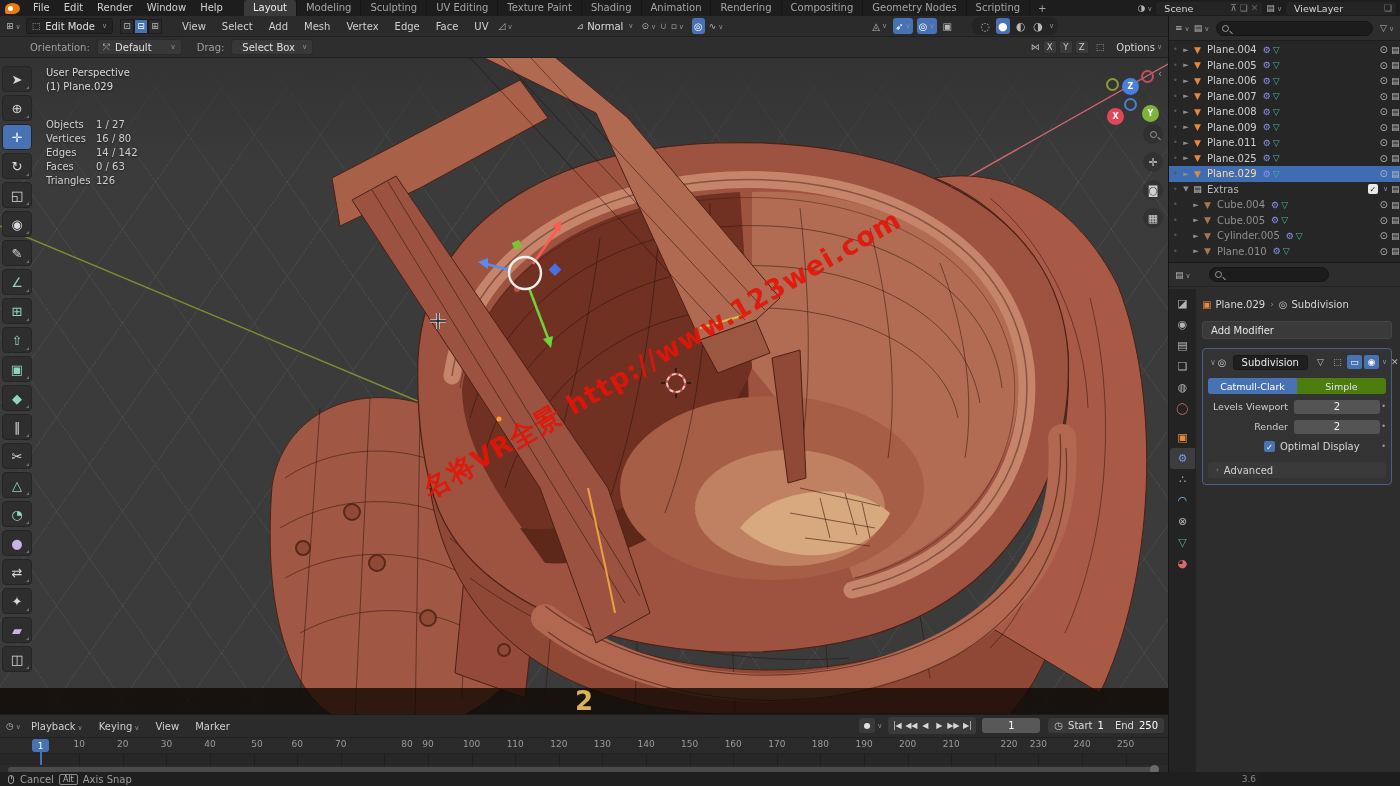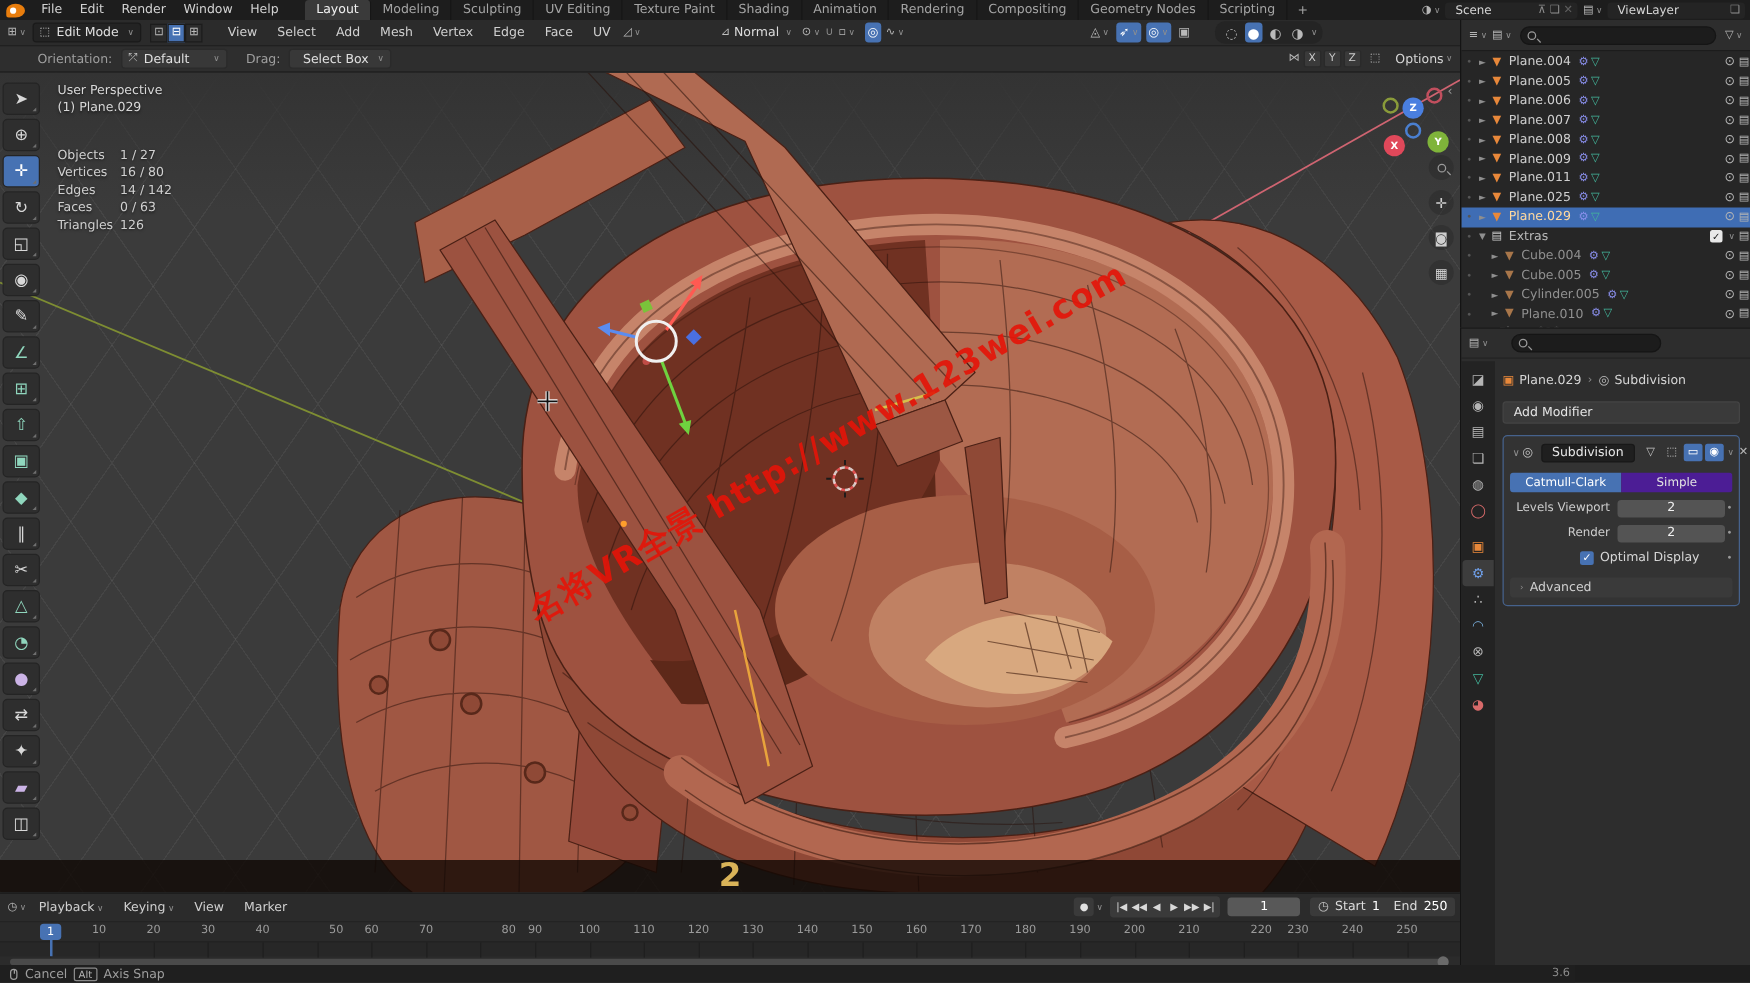--- a/index.html
+++ b/index.html
@@ -90,21 +90,21 @@
 #breadcrumb{display:flex;align-items:center;font-size:10px;color:#d6d6d6;height:18px}
 #breadcrumb .ic{margin-right:4px;font-size:10px}
 #breadcrumb .sep{color:#8a8a8a;margin:0 5px;font-size:9px}
 #add-modifier{margin-top:8px;height:18px;background:#3a3a3a;border:1px solid #444;border-radius:3px;display:flex;align-items:center;padding:0 8px;color:#e4e4e4}
 #mod-panel{margin-top:9px;background:#333;border:1px solid #46628c;border-radius:4px;padding:4px 5px 6px}
 #mod-head{display:flex;align-items:center;height:18px}
 #mod-name{background:#1f1f1f;border:1px solid #181818;border-radius:3px;color:#e8e8e8;padding:1px 8px;font-size:10px;margin:0 4px}
 .mh-ic{width:15px;height:14px;display:flex;align-items:center;justify-content:center;font-size:9px;color:#c2c2c2;border-radius:2px;margin:0 1px}
 .mh-ic.on{background:#4772b3;color:#fff}
 #mod-tabs{display:flex;margin-top:7px;height:16px;border-radius:3px;overflow:hidden}
-#mod-tabs .mtab{flex:1;display:flex;align-items:center;justify-content:center;font-size:9.5px;background:#4c1d95;color:#e2e2e2}
+#mod-tabs .mtab{flex:1;display:flex;align-items:center;justify-content:center;font-size:9.5px;background:#4d7c0f;color:#e2e2e2}
 #mod-tabs .mtab.active{background:#4772b3;color:#fff}
 .prow{display:flex;align-items:center;margin-top:5px;height:15px}
 .prow .lbl{width:86px;text-align:right;color:#cccccc;padding-right:6px;font-size:9.5px}
 .prow .fld{flex:1;background:#545454;border-radius:3px;height:14px;display:flex;align-items:center;justify-content:center;color:#f2f2f2}
 .prow .dot{width:6px;color:#9a9a9a;text-align:right;font-size:8px}
 .cb{width:11px;height:11px;background:#4772b3;border-radius:2px;color:#fff;font-size:8.5px;display:flex;align-items:center;justify-content:center;margin-right:5px}
 #advanced-row{margin-top:8px;height:16px;background:#3a3a3a;border-radius:3px;display:flex;align-items:center;padding:0 6px;color:#d0d0d0}
 
 #timeline{position:absolute;left:0;top:714px;width:1168px;height:58px;background:#2b2b2b;border-top:1px solid #1a1a1a;z-index:30}
 #tl-header{height:23px;display:flex;align-items:center;border-bottom:1px solid #222}
@@ -738,21 +738,21 @@
         <span>End</span>
         <span style="color:#fff">250</span>
       </div>
     </div>
   </div>
   <div id="tl-ruler">
       <span class="tick-lab" style="left: 79.24px;">10</span>
       <span class="tick-lab" style="left: 122.84px;">20</span>
       <span class="tick-lab" style="left: 166.44px;">30</span>
       <span class="tick-lab" style="left: 210.04px;">40</span>
-      <span class="tick-lab" style="left: 269px;">50</span>
+      <span class="tick-lab" style="left: 257px;">50</span>
       <span class="tick-lab" style="left: 297.24px;">60</span>
       <span class="tick-lab" style="left: 340.84px;">70</span>
       <span class="tick-lab" style="left: 407px;">80</span>
       <span class="tick-lab" style="left: 428.04px;">90</span>
       <span class="tick-lab" style="left: 471.64px;">100</span>
       <span class="tick-lab" style="left: 515.24px;">110</span>
       <span class="tick-lab" style="left: 558.84px;">120</span>
       <span class="tick-lab" style="left: 602.44px;">130</span>
       <span class="tick-lab" style="left: 646.04px;">140</span>
       <span class="tick-lab" style="left: 689.64px;">150</span>

